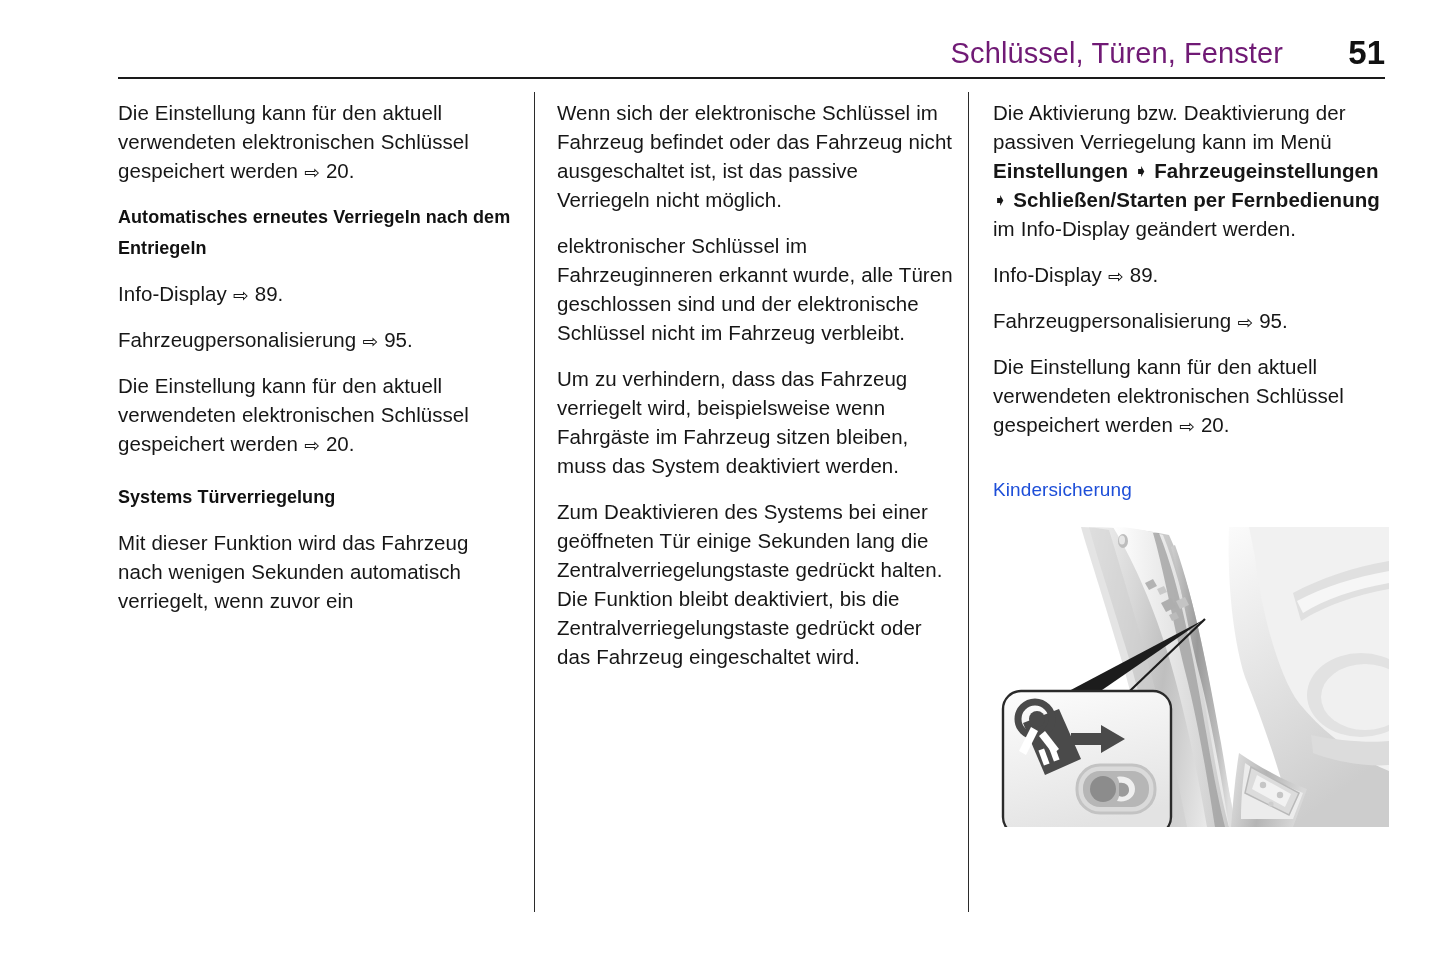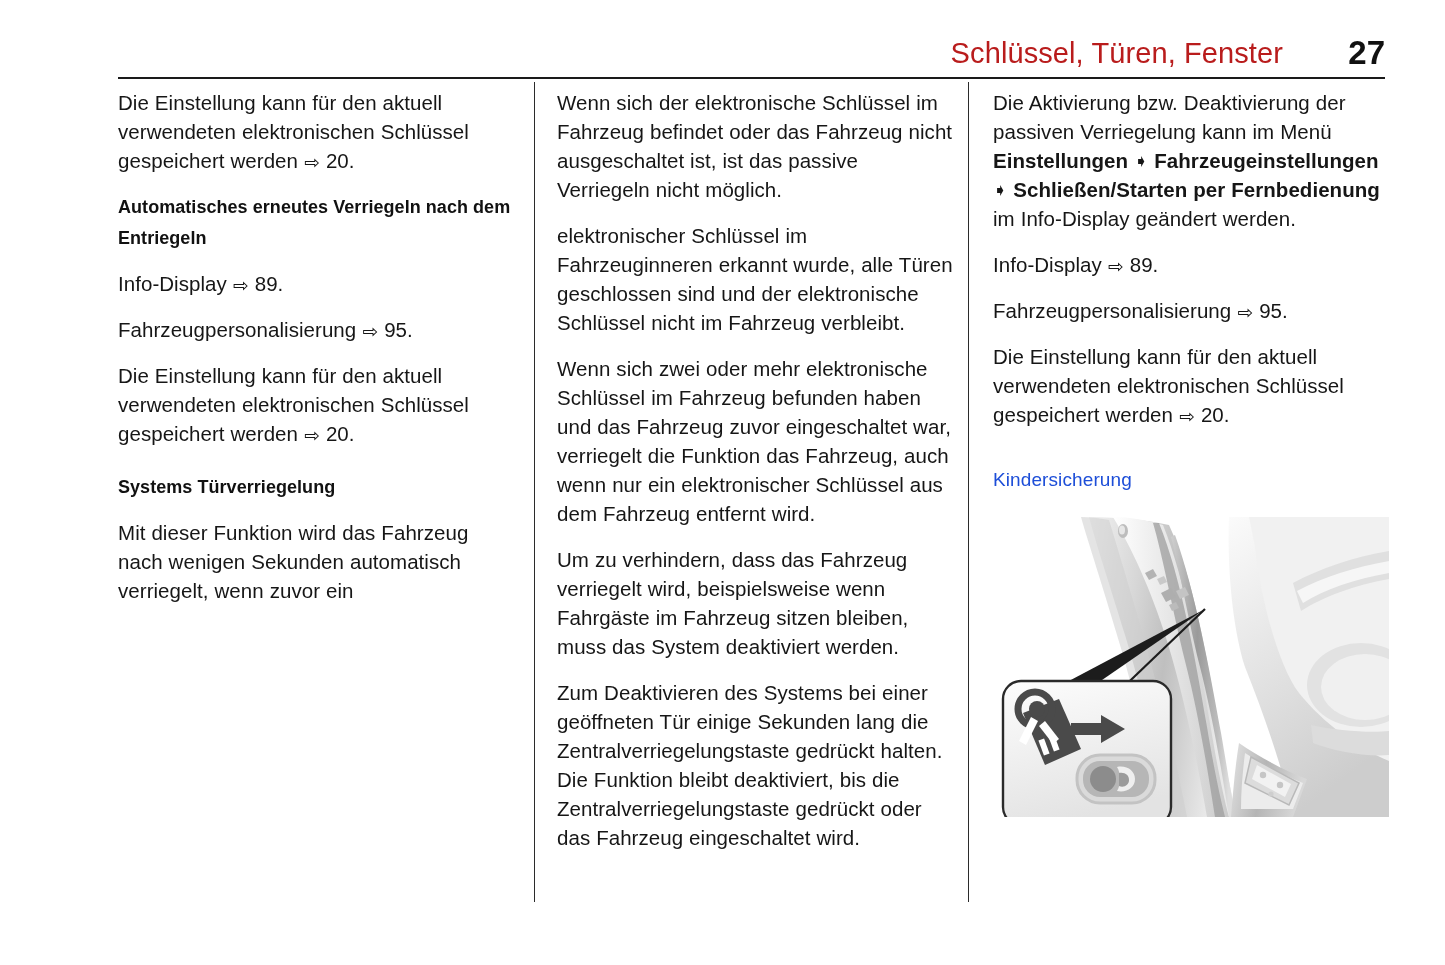--- a/index.html
+++ b/index.html
@@ -35,21 +35,21 @@
     align-items: flex-start;
     justify-content: flex-end;
     gap: 56px;
   }
   .header-title {
     font-size: 29px;
     font-weight: 400;
     letter-spacing: 0.1px;
     line-height: 34px;
     white-space: nowrap;
-    color: #b91c1c;
+    color: #701a75;
   }
   .header-page-number {
     font-size: 33px;
     font-weight: 700;
     line-height: 34px;
     color: #111111;
     min-width: 46px;
     text-align: right;
   }
   .header-rule {
@@ -58,21 +58,21 @@
     top: 77px;
     width: 1267px;
     height: 2px;
     background: #1a1a1a;
   }
 
   
   .columns {
     position: absolute;
     left: 0;
-    top: 88px;
+    top: 98px;
     width: 1445px;
     height: 830px;
   }
   .col {
     position: absolute;
     top: 0;
     width: 396px;
   }
   .col-1 { left: 118px; }
   .col-2 { left: 557px; }
@@ -151,21 +151,21 @@
   }
   .illustration svg { display: block; }
 </style>
 </head>
 <body>
 
 <div class="page">
 
   <div class="page-header">
     <div class="header-title">Schlüssel, Türen, Fenster</div>
-    <div class="header-page-number">27</div>
+    <div class="header-page-number">51</div>
   </div>
   <div class="header-rule"></div>
 
   <div class="columns">
 
     <div class="col-divider divider-1"></div>
     <div class="col-divider divider-2"></div>
 
     <div class="col col-1">
 
@@ -182,21 +182,20 @@
       <p class="body-text"><span>Die Einstellung kann für den aktuell verwendeten elektronischen Schlüssel gespeichert werden </span><span class="ref-arrow">⇨</span> <span>20.</span></p>
 
       <h2 class="sub-heading tight-top">Systems Türverriegelung</h2>
 
       <p class="body-text">Mit dieser Funktion wird das Fahrzeug nach wenigen Sekunden automatisch verriegelt, wenn zuvor ein</p>
     </div>
 
     <div class="col col-2">
       <p class="body-text">Wenn sich der elektronische Schlüssel im Fahrzeug befindet oder das Fahrzeug nicht ausgeschaltet ist, ist das passive Verriegeln nicht möglich.</p>
       <p class="body-text">elektronischer Schlüssel im Fahrzeuginneren erkannt wurde, alle Türen geschlossen sind und der elektronische Schlüssel nicht im Fahrzeug verbleibt.</p>
-      <p class="body-text">Wenn sich zwei oder mehr elektronische Schlüssel im Fahrzeug befunden haben und das Fahrzeug zuvor eingeschaltet war, verriegelt die Funktion das Fahrzeug, auch wenn nur ein elektronischer Schlüssel aus dem Fahrzeug entfernt wird.</p>
       <p class="body-text">Um zu verhindern, dass das Fahrzeug verriegelt wird, beispielsweise wenn Fahrgäste im Fahrzeug sitzen bleiben, muss das System deaktiviert werden.</p>
       <p class="body-text">Zum Deaktivieren des Systems bei einer geöffneten Tür einige Sekunden lang die Zentralverriegelungstaste gedrückt halten. Die Funktion bleibt deaktiviert, bis die Zentralverriegelungstaste gedrückt oder das Fahrzeug eingeschaltet wird.</p>
     </div>
 
     <div class="col col-3">
 
       <p class="body-text"><span>Die Aktivierung bzw. Deaktivierung der passiven Verriegelung kann im Menü </span><strong class="menu-name">Einstellungen</strong> <span class="menu-arrow">➧</span> <strong class="menu-name">Fahrzeugeinstellungen</strong> <span class="menu-arrow">➧</span> <strong class="menu-name">Schließen/Starten per Fernbedienung</strong><span> im Info-Display geändert werden.</span></p>
 
       <p class="body-text"><span>Info-Display </span><span class="ref-arrow">⇨</span> <span>89.</span></p>
 

